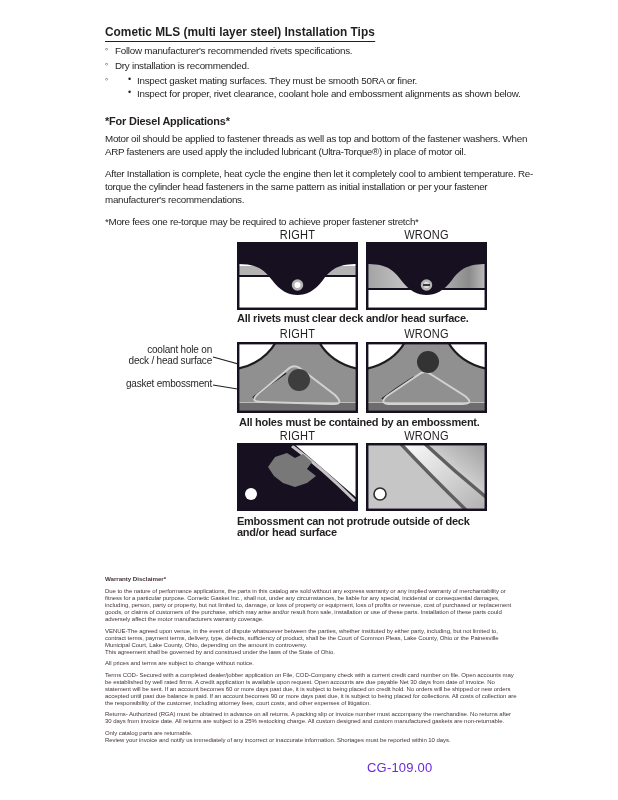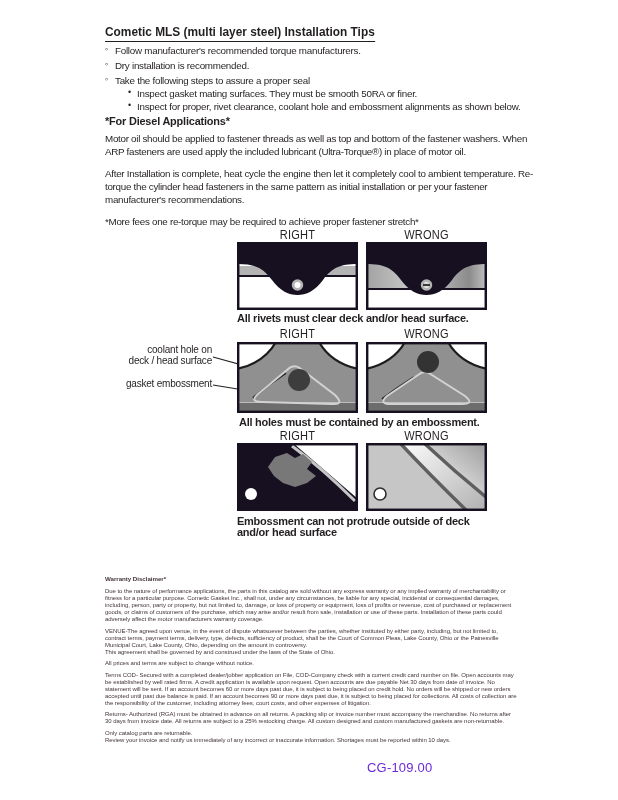--- a/index.html
+++ b/index.html
@@ -43,29 +43,28 @@
 </head>
 <body>
 
 <div class="page">
 
   <h1 class="abs title">Cometic MLS (multi layer steel) Installation Tips</h1>
 
   <div class="abs tips">
     <div class="tip">
       <span class="mk">◦</span>
-      <span>Follow manufacturer's recommended torque manufacturers.</span>
+      <span>Follow manufacturer's recommended rivets specifications.</span>
     </div>
     <div class="tip">
       <span class="mk">◦</span>
       <span>Dry installation is recommended.</span>
     </div>
     <div class="tip">
       <span class="mk">◦</span>
-      <span>Take the following steps to assure a proper seal</span>
       <div class="subtips">
         <div class="subtip">
           <span class="mk">•</span>
           <span>Inspect gasket mating surfaces.  They must be smooth 50RA or finer.</span>
         </div>
         <div class="subtip">
           <span class="mk">•</span>
           <span>Inspect for proper, rivet clearance, coolant hole and embossment alignments as shown below.</span>
         </div>
       </div>

